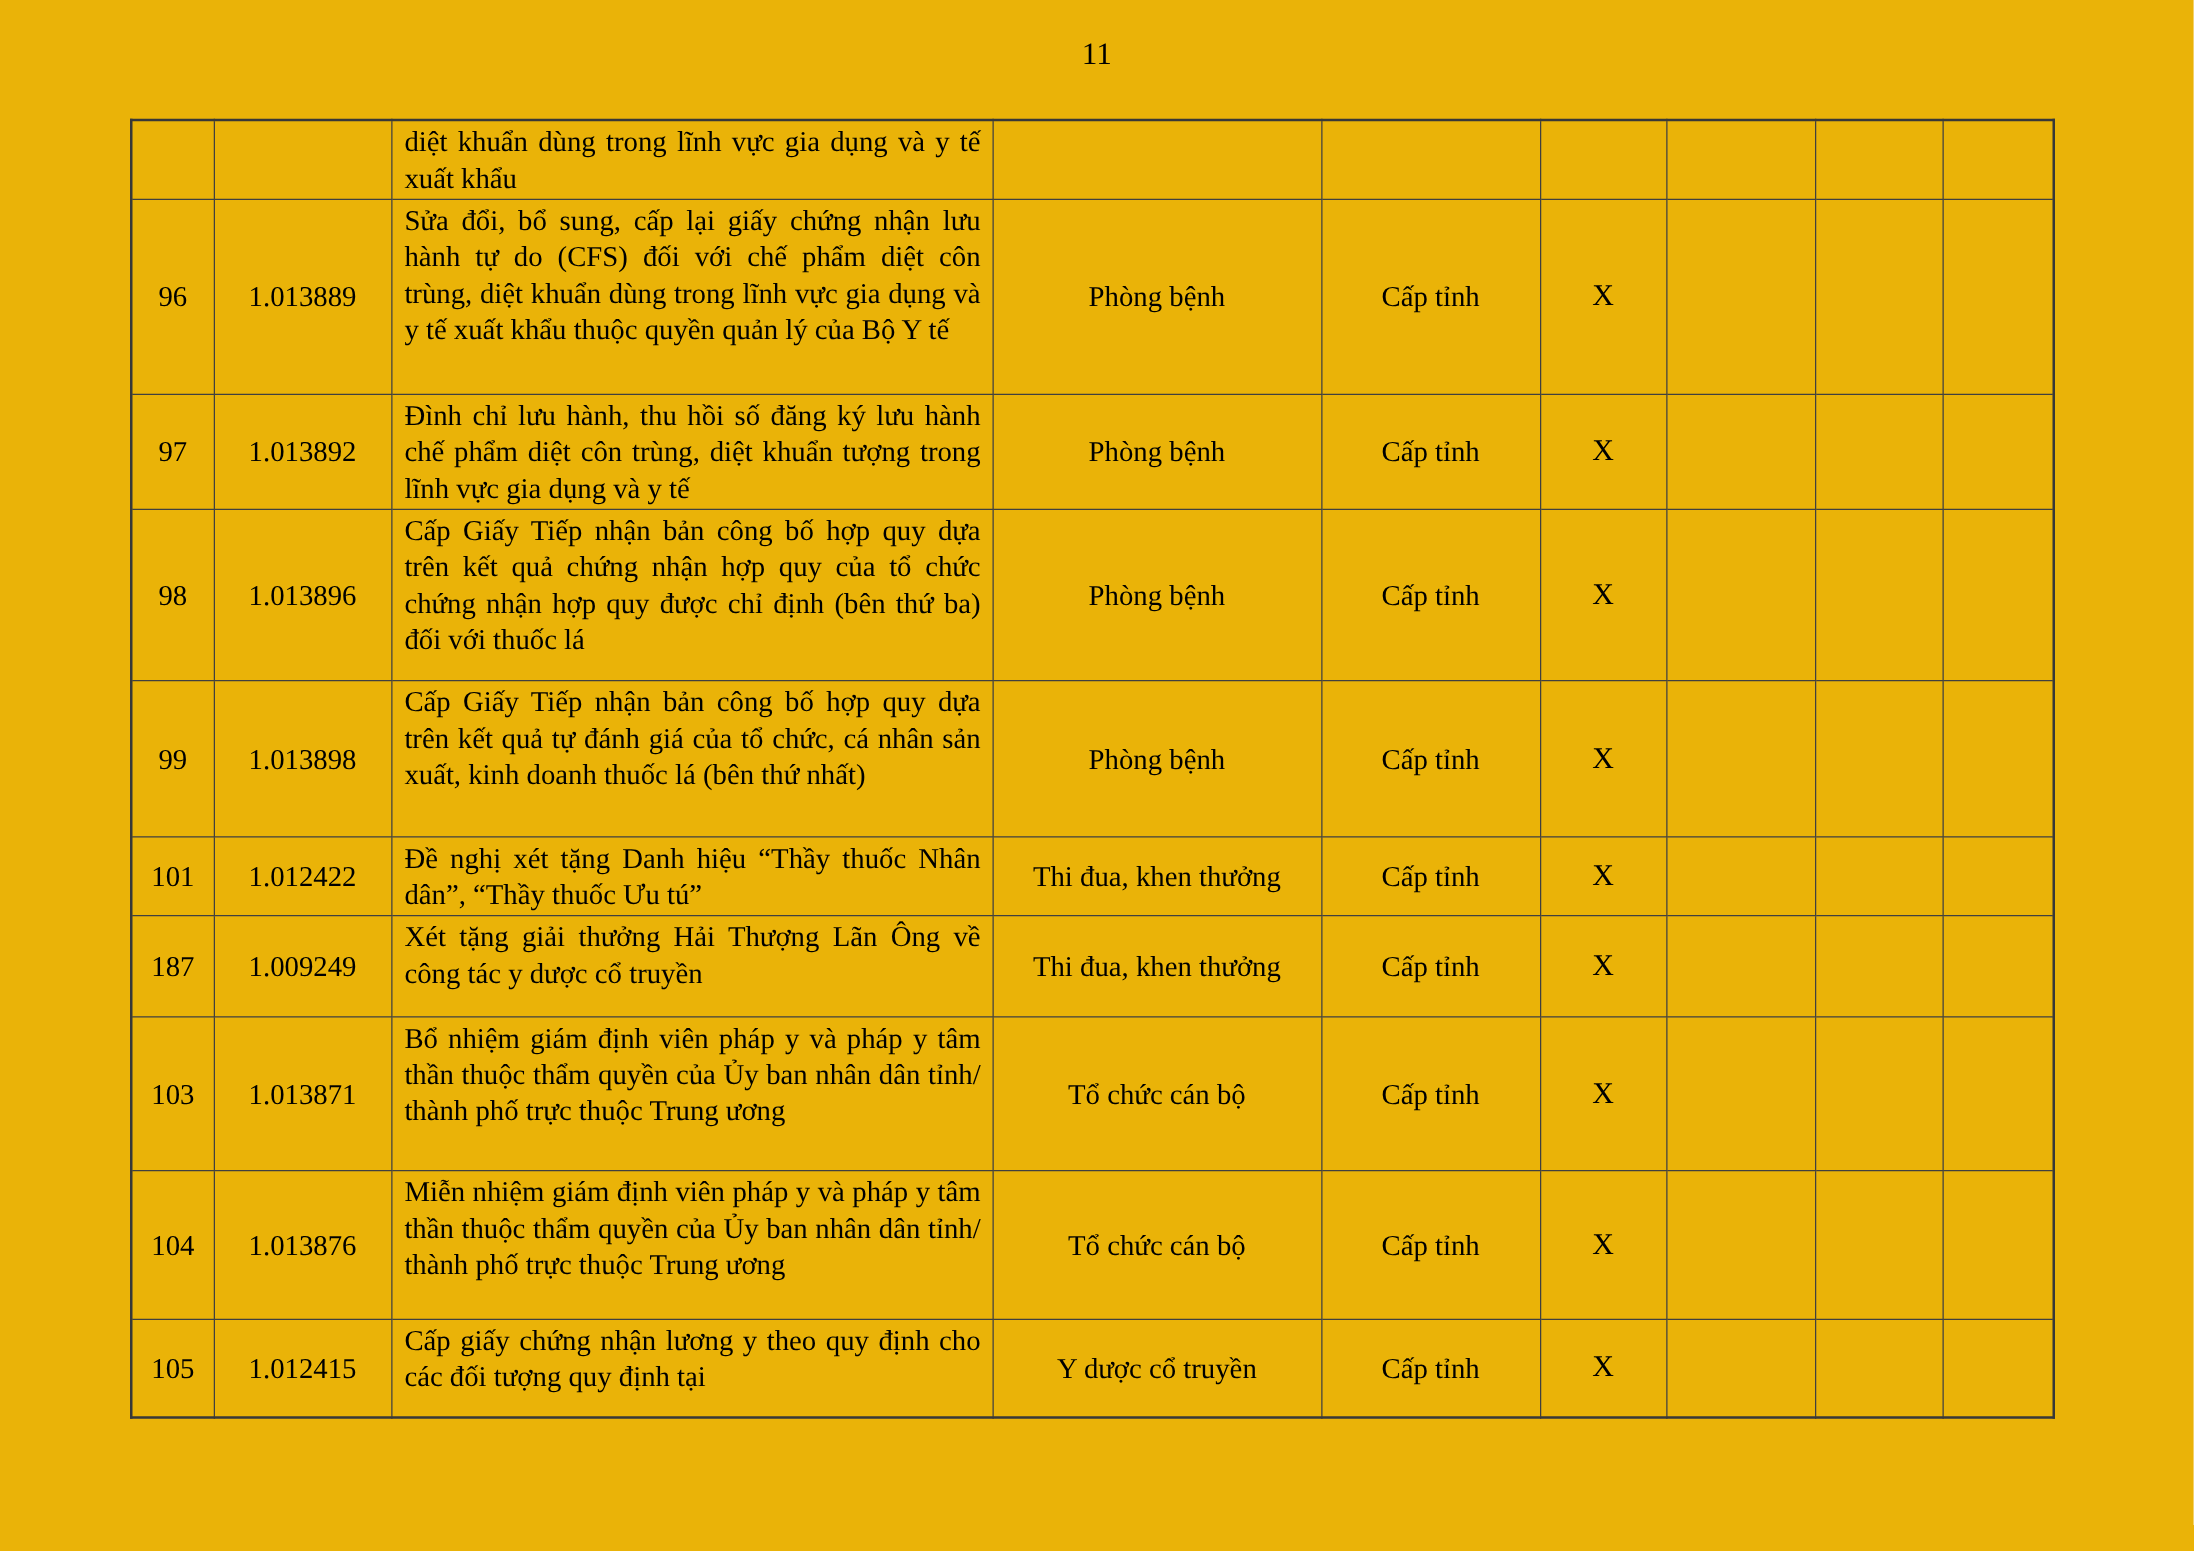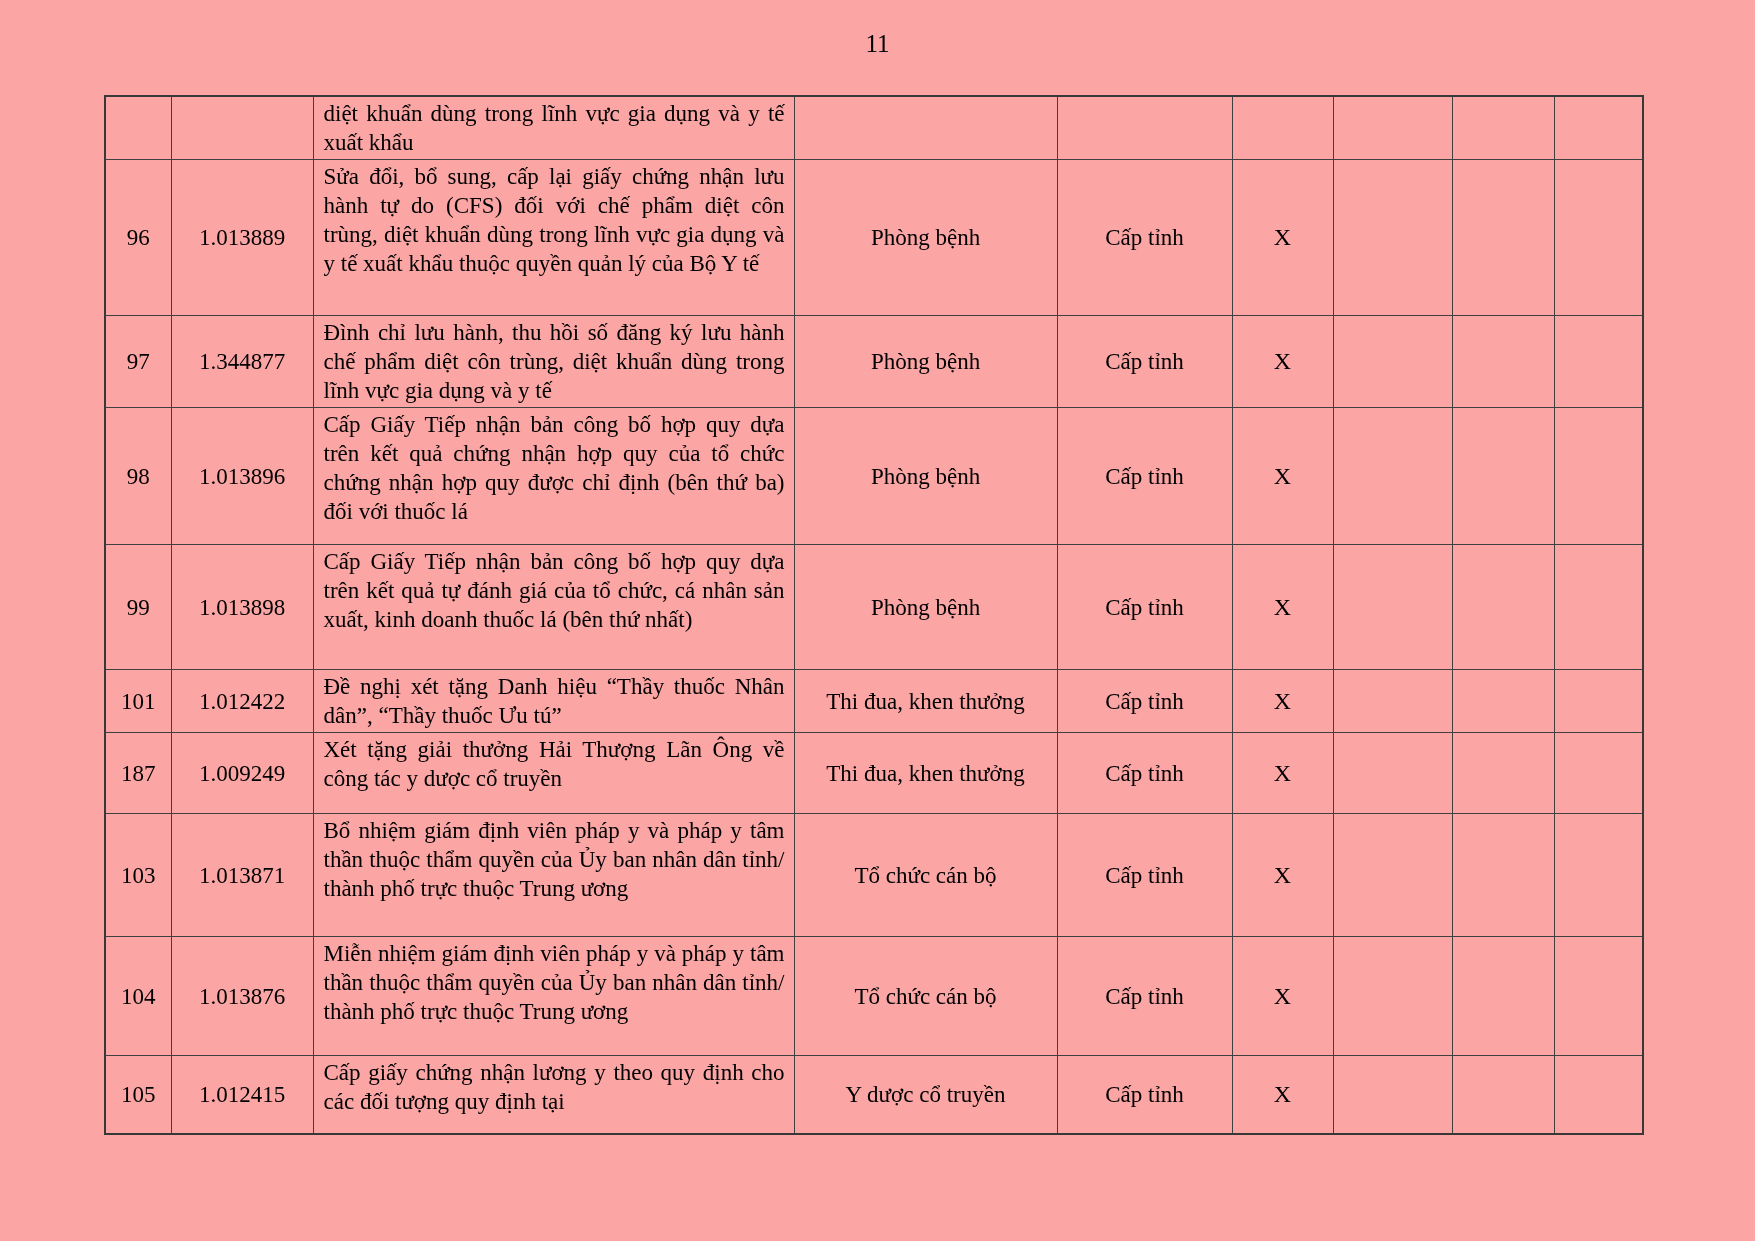--- a/index.html
+++ b/index.html
@@ -1,19 +1,19 @@
 <!DOCTYPE html>
 <html><head>
 <meta charset="utf-8">
 <style>
   html,body { margin:0; padding:0; background:#ffffff; }
   .page {
     position:relative;
     width:1755px; height:1241px;
-    background:#fca5a5;
+    background:#eab308;
     font-family:"Liberation Serif","DejaVu Serif",serif;
     color:#000000;
     overflow:hidden;
   }
   .page-number {
     position:absolute; top:30px; left:0; right:0;
     text-align:center;
     font-size:25px;
     color:#000000;
   }
@@ -82,22 +82,22 @@
           <td class="cell-name">Sửa đổi, bổ sung, cấp lại giấy chứng nhận lưu hành tự do (CFS) đối với chế phẩm diệt côn trùng, diệt khuẩn dùng trong lĩnh vực gia dụng và y tế xuất khẩu thuộc quyền quản lý của Bộ Y tế</td>
           <td class="cell-field">Phòng bệnh</td>
           <td class="cell-level">Cấp tỉnh</td>
           <td class="cell-mark">X</td>
           <td class="cell-blank"></td>
           <td class="cell-blank"></td>
           <td class="cell-blank"></td>
         </tr>
         <tr style="height: 85px;">
           <td class="cell-stt">97</td>
-          <td class="cell-code">1.344877</td>
-          <td class="cell-name">Đình chỉ lưu hành, thu hồi số đăng ký lưu hành chế phẩm diệt côn trùng, diệt khuẩn dùng trong lĩnh vực gia dụng và y tế</td>
+          <td class="cell-code">1.013892</td>
+          <td class="cell-name">Đình chỉ lưu hành, thu hồi số đăng ký lưu hành chế phẩm diệt côn trùng, diệt khuẩn tượng trong lĩnh vực gia dụng và y tế</td>
           <td class="cell-field">Phòng bệnh</td>
           <td class="cell-level">Cấp tỉnh</td>
           <td class="cell-mark">X</td>
           <td class="cell-blank"></td>
           <td class="cell-blank"></td>
           <td class="cell-blank"></td>
         </tr>
         <tr style="height: 137px;">
           <td class="cell-stt">98</td>
           <td class="cell-code">1.013896</td>

